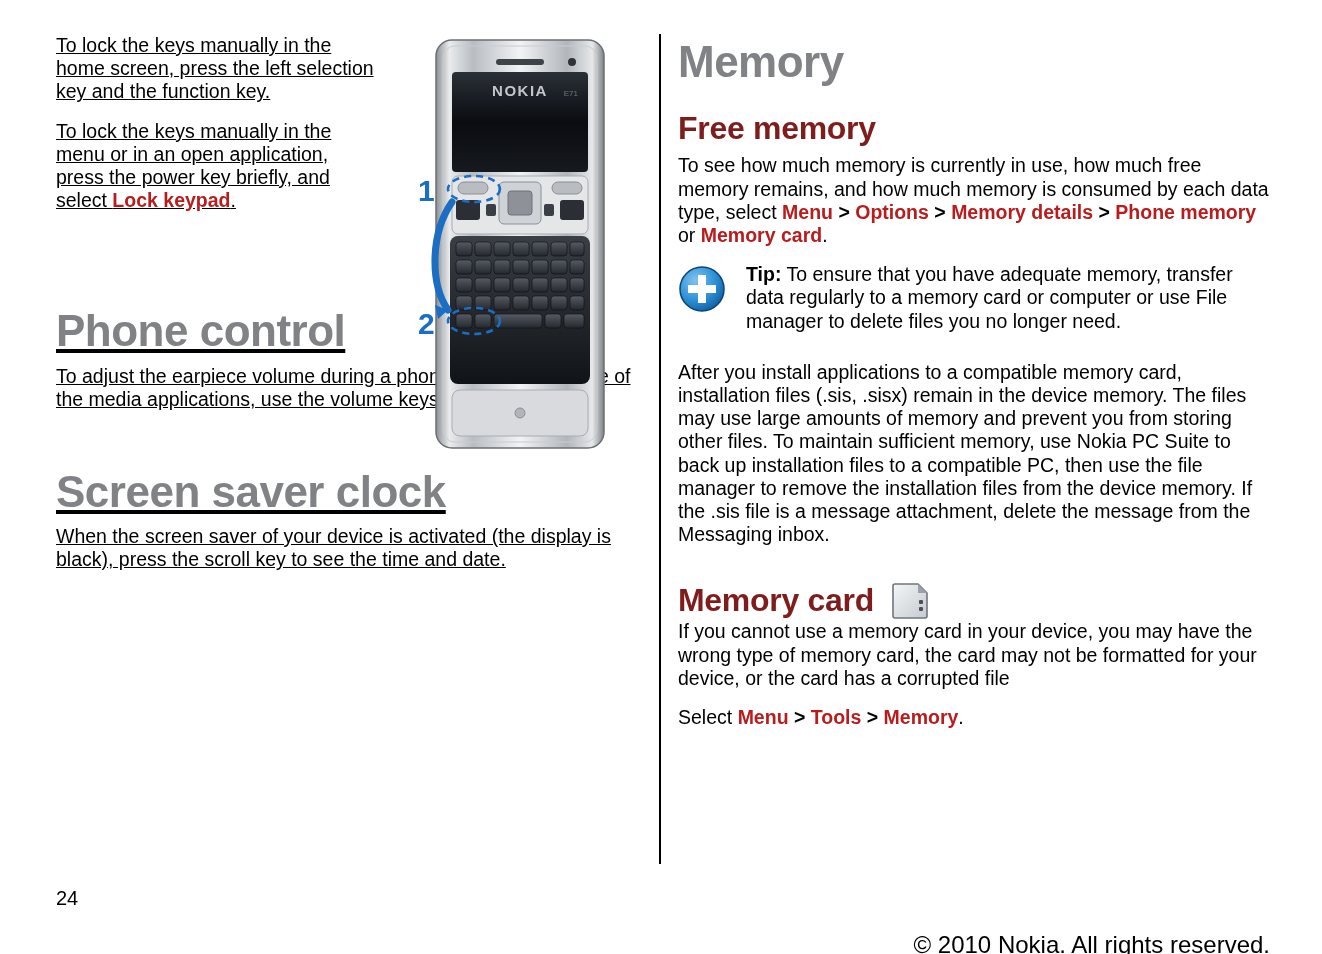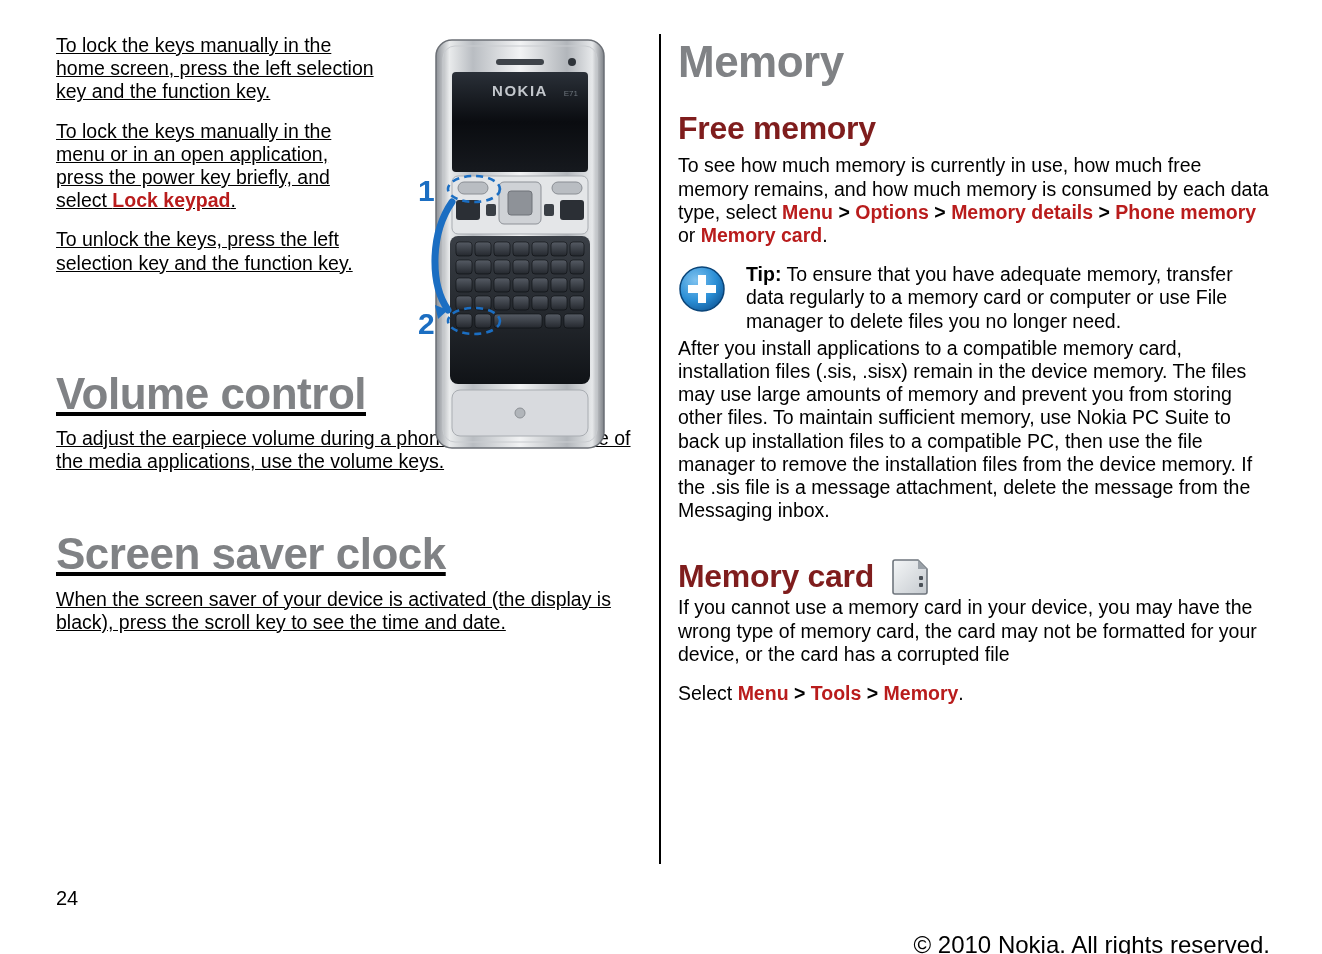--- a/index.html
+++ b/index.html
@@ -78,21 +78,21 @@
   }
   
   .sec-volume { margin-top: 96px; }
   .sec-screensaver { margin-top: 58px; }
   .sec-freemem { margin-top: 26px; }
   .sec-memcard { margin-top: 34px; }
   
   .tip {
     position: relative;
     padding-left: 68px;
-    margin: 0 0 4px 0;
+    margin: 0 0 28px 0;
     min-height: 54px;
   }
   .tip p { margin: 0; }
   .tip-icon {
     position: absolute;
     left: 0;
     top: 2px;
     width: 48px;
     height: 48px;
   }
@@ -137,24 +137,23 @@
 <div class="page">
 
   <div class="divider"></div>
 
   <div class="col-left">
 
     <p class="narrow">To lock the keys manually in the home screen, press the left selection key and the function key.</p>
 
     <p class="narrow"><span>To lock the keys manually in the menu or in an open application, press the power key briefly, and select </span><span class="lnk">Lock keypad</span><span>.</span></p>
 
-    <p class="narrow">To unlock the keys, press the left selection key and the function key.</p>
 
     <div class="sec-volume">
-      <h1>Volume control</h1>
+      <h1>Phone control</h1>
       <p>To adjust the earpiece volume during a phone call or the volume of the media applications, use the volume keys.</p>
     </div>
 
     <div class="sec-screensaver">
       <h1>Screen saver clock</h1>
       <p>When the screen saver of your device is activated (the display is black), press the scroll key to see the time and date.</p>
     </div>
 
   </div>
 

